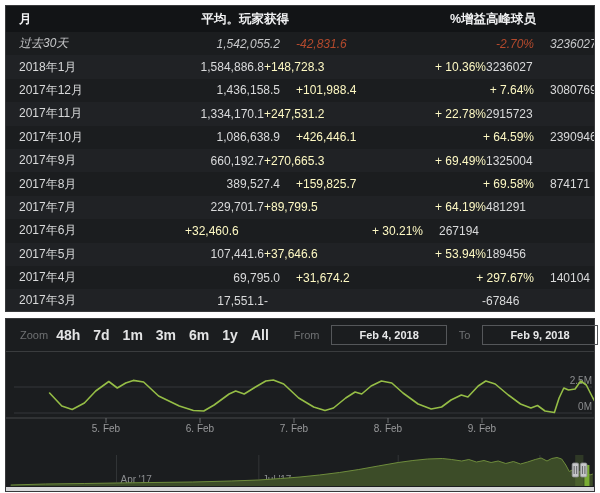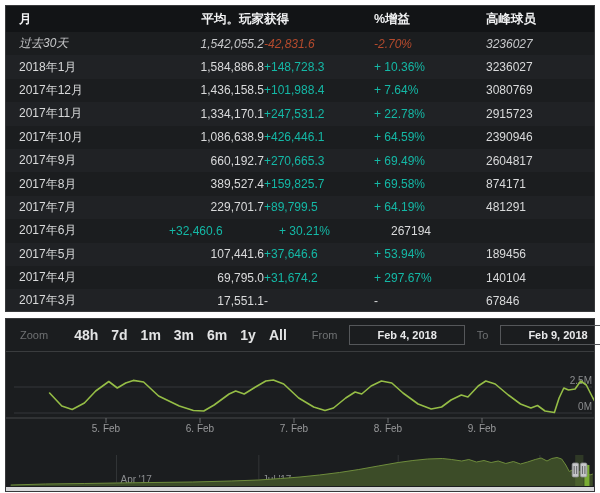--- a/index.html
+++ b/index.html
@@ -4,36 +4,36 @@
 <style>
   * { box-sizing: border-box; margin: 0; padding: 0; }
   html,body { width:600px; height:493px; overflow:hidden; background:#ffffff;
     font-family:"Liberation Sans", sans-serif; }
   .page { width:600px; height:493px; background:#ffffff; padding:5px 5px 0 5px; }
 
   
   .table-card { width:590px; height:307px; background:#1a1c1e; border:1px solid #38393b; overflow:hidden; }
   .t-row { display:flex; align-items:center; height:23.4px; }
   .t-row.header { height:26px; background:#121416; font-weight:bold; color:#f0f1f2; font-size:12.5px; }
-  .t-row.odd  { background:#1b1d1f; }
+  .t-row.odd  { background:#1b1d1f;gap:16px; }
   .t-row.even { background:#202225; }
   .t-row { color:#d9dadb; font-size:12px; }
   .c-month { flex:0 0 163px; text-align:left; padding-left:13px; }
   .c-avg   { flex:0 0 95px;  text-align:right; }
   .c-gain  { flex:0 0 110px; text-align:left; }
-  .c-pct   { flex:0 0 112px; text-align:left; }
+  .c-pct   { flex:0 0 112px; text-align:right; }
   .c-peak  { flex:1; text-align:left; padding-right:12px; }
   .t-row.trend { font-style:italic; color:#c7c8ca; }
-  .pos { color:#14b8a6; }
+  .pos { color:#fef9c3; }
   .neg { color:#b44a2d; }
 
   
   .chart-card { width:590px; background:#1b1d1f; border:1px solid #38393b; margin-top:6px; }
   .range-row { height:33px; display:flex; align-items:center; border-bottom:1px solid #3a3c3e; padding:0 10px 0 14px; }
-  .zoom-label { color:#6f7173; font-size:11px; margin-right:26px; }
+  .zoom-label { color:#6f7173; font-size:11px; margin-right:8px; }
   .zoom-btn { color:#e3e4e5; font-size:14px; font-weight:bold; margin-right:13px; cursor:pointer; }
   .spacer { flex:1; }
   .ft-label { color:#6f7173; font-size:11px; margin:0 12px; }
   .date-box { border:1px solid #55575a; color:#e8e9ea; font-size:11px; font-weight:bold;
               padding:3px 27px; background:transparent; white-space:nowrap; }
   svg { display:block; }
   .scrollbar-track { height:4px; background:#d7d8da; }
 </style>
 </head>
 <body>
@@ -82,21 +82,21 @@
           <div class="c-avg">1,086,638.9</div>
           <div class="c-gain pos">+426,446.1</div>
           <div class="c-pct pos">+ 64.59%</div>
           <div class="c-peak">2390946</div>
         </div>
         <div class="t-row even">
           <div class="c-month">2017年9月</div>
           <div class="c-avg">660,192.7</div>
           <div class="c-gain pos">+270,665.3</div>
           <div class="c-pct pos">+ 69.49%</div>
-          <div class="c-peak">2604817</div>
+          <div class="c-peak">1325004</div>
         </div>
         <div class="t-row odd">
           <div class="c-month">2017年8月</div>
           <div class="c-avg">389,527.4</div>
           <div class="c-gain pos">+159,825.7</div>
           <div class="c-pct pos">+ 69.58%</div>
           <div class="c-peak">874171</div>
         </div>
         <div class="t-row even">
           <div class="c-month">2017年7月</div>

